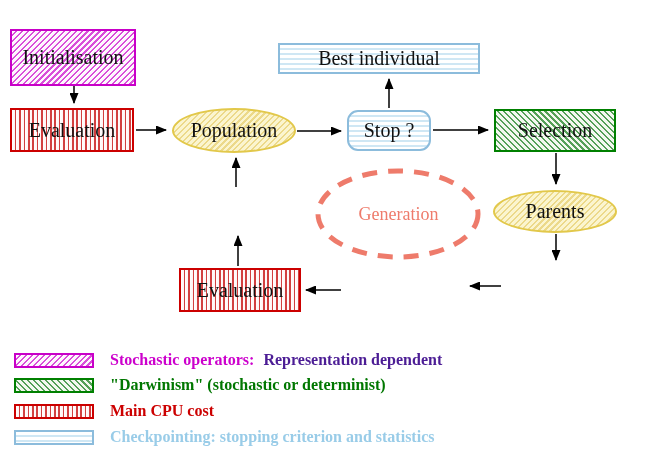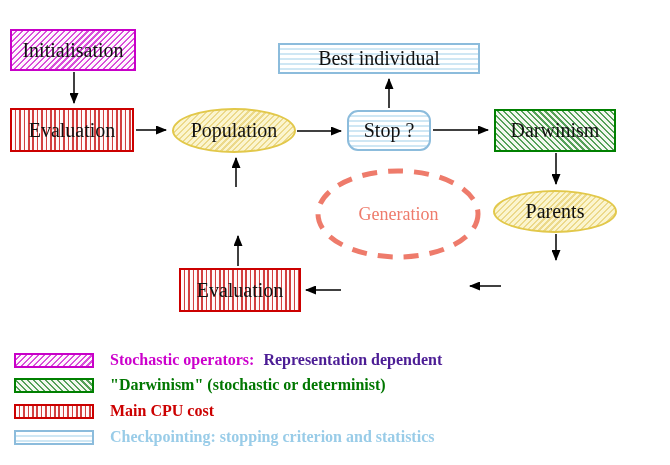--- a/index.html
+++ b/index.html
@@ -35,21 +35,21 @@
   .yellow-ellipse{
     border:2px solid #e2c84a;border-radius:50%;
     background:repeating-linear-gradient(135deg,#fbf5cf 0px,#fbf5cf 2.6px,#ecd98a 2.6px,#ecd98a 4.2px);
   }
   .rounded{border-radius:11px;}
   #node-generation-label{
     position:absolute;z-index:2;display:flex;align-items:center;justify-content:center;
     color:#ee7b6b;font-size:18px;
   }
   
-  #node-initialisation{left:10px;top:29px;width:126px;height:42px;}
+  #node-initialisation{left:10px;top:29px;width:126px;height:57px;}
   #node-evaluation-top{left:10px;top:108px;width:124px;height:44px;}
   #node-population{left:172px;top:108px;width:124px;height:45px;}
   #node-stop{left:347px;top:110px;width:84px;height:41px;}
   #node-best-individual{left:278px;top:43px;width:202px;height:31px;}
   #node-selection{left:494px;top:109px;width:122px;height:43px;}
   #node-parents{left:493px;top:190px;width:124px;height:43px;}
   #node-crossover{left:503px;top:264px;width:122px;height:42px;}
   #node-offspring{left:343px;top:268px;width:122px;height:44px;}
   #node-evaluation-bottom{left:179px;top:268px;width:122px;height:44px;}
   #node-replacement{left:176px;top:189px;width:122px;height:42px;}
@@ -103,21 +103,21 @@
 
   <div class="node cyan-stripes rounded f20" id="node-stop">
     <span>Stop ?</span>
   </div>
 
   <div class="node cyan-stripes f20" id="node-best-individual">
     <span>Best individual</span>
   </div>
 
   <div class="node green-hatch f20" id="node-selection">
-    <span>Darwinism</span>
+    <span>Selection</span>
   </div>
 
   <div class="node yellow-ellipse f20" id="node-parents">
     <span>Parents</span>
   </div>
 
 
 
   <div class="node red-stripes f20" id="node-evaluation-bottom">
     <span>Evaluation</span>

